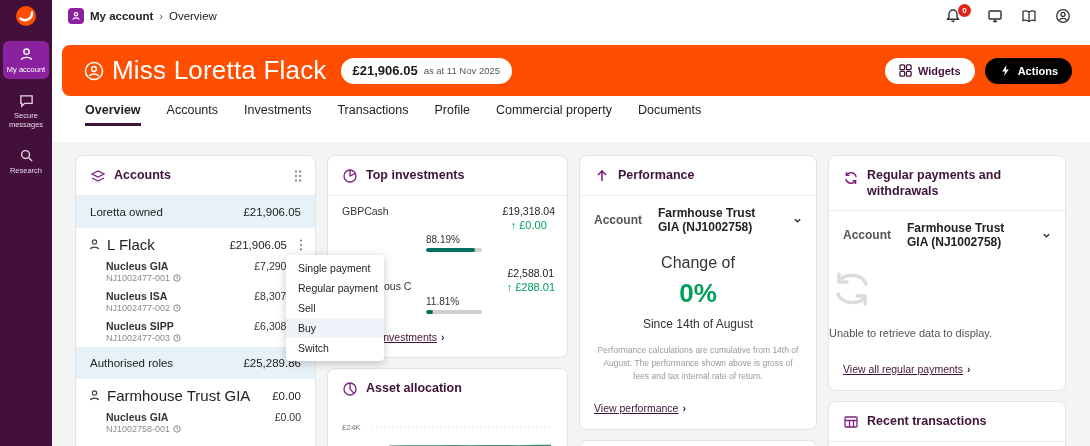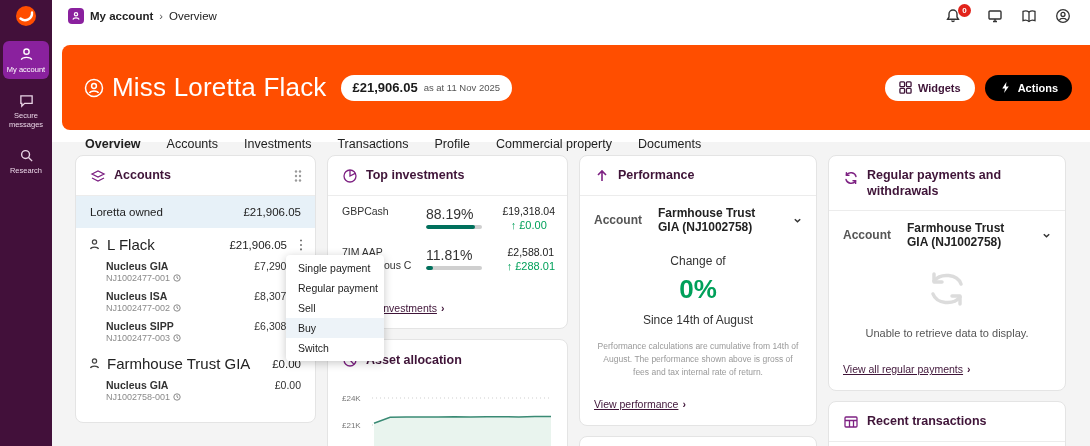--- a/index.html
+++ b/index.html
@@ -23,21 +23,21 @@
   .crumb-icon { width:16px; height:16px; border-radius:4px; background:#8A219E; display:flex; align-items:center; justify-content:center; }
   .crumb-icon svg { width:10px; height:10px; }
   .crumb-root { font-weight:bold; cursor:pointer; }
   .crumb-sep { color:#555; font-size:11px; }
   .top-icons { display:flex; align-items:center; gap:16px; }
   .tool-btn { position:relative; width:18px; height:18px; display:flex; align-items:center; justify-content:center; cursor:pointer; color:#333; }
   .tool-btn svg { width:16px; height:16px; }
   .badge { position:absolute; top:-3px; right:-9px; min-width:13px; height:13px; border-radius:7px; background:#E2231A; color:#fff; font-size:8px; font-weight:bold; display:flex; align-items:center; justify-content:center; padding:0 3px; }
 
   
-  .banner { margin:13px 0 0 10px; height:85px; background:#FF4E00; border-radius:8px 0 0 8px; display:flex; align-items:center; padding:0 18px 0 22px; }
+  .banner { margin:13px 0 0 10px; height:51px; background:#FF4E00; border-radius:8px 0 0 8px; display:flex; align-items:center; padding:0 18px 0 22px; }
   .avatar-ic { width:20px; height:20px; margin-right:8px; }
   .client-name { color:#fff; font-size:26px; font-weight:500; letter-spacing:.2px; margin-right:14px; white-space:nowrap; }
   .balance-pill { background:#fff; border-radius:14px; height:26px; display:flex; align-items:center; gap:6px; padding:0 12px; }
   .balance-val { font-size:13px; font-weight:bold; color:#1A1A1A; }
   .balance-asat { font-size:9.5px; color:#555; }
   .banner-actions { margin-left:auto; display:flex; gap:10px; }
   .pill-btn { height:26px; border-radius:13px; display:flex; align-items:center; gap:6px; padding:0 14px; font-size:11px; font-weight:bold; cursor:pointer; border:none; }
   .pill-btn.light { background:#fff; color:#3F1438; }
   .pill-btn.dark { background:#000000; color:#fff; }
   .pill-btn svg { width:13px; height:13px; }
@@ -73,21 +73,21 @@
 
   
   .ctx-menu { position:absolute; left:234px; top:255px; width:98px; background:#fff; border-radius:4px; box-shadow:0 2px 10px rgba(0,0,0,.22); padding:3px 0; z-index:50; }
   .ctx-item { font-size:10.5px; color:#222; padding:4px 12px; cursor:pointer; white-space:nowrap; }
   .ctx-item.hover { background:#EDF3F8; }
 
   
   .inv-row { display:flex; gap:8px; padding:9px 12px 6px 14px; align-items:flex-start; cursor:pointer; }
   .inv-name { width:76px; font-size:10.5px; color:#333; line-height:1.25; }
   .inv-mid { flex:1; padding-top:1px; }
-  .inv-pct { font-size:14px; color:#333; margin-bottom:3px; }
+  .inv-pct { font-size:10px; color:#333; margin-bottom:3px;margin-top:28px; }
   .bar-track { width:56px; height:4px; border-radius:2px; background:#CFCFCF; overflow:hidden; }
   .bar-fill { height:4px; border-radius:2px; background:#00705C; }
   .inv-right { text-align:center; }
   .inv-val { font-size:10.5px; color:#222; }
   .inv-chg { font-size:11px; color:#00A05A; margin-top:2px; }
   .card-link-row { padding:7px 12px 12px 14px; }
   .card-link { font-size:10.5px; color:#3F1438; text-decoration:underline; cursor:pointer; }
   .link-arrow { text-decoration:none; display:inline-block; margin-left:4px; font-weight:bold; }
 
   
@@ -95,28 +95,28 @@
   .ylab { font-size:8px; fill:#777; }
   .grid { stroke:#CFCFCF; stroke-width:1; stroke-dasharray:1 3; }
 
   
   .acct-row { display:flex; align-items:center; gap:16px; padding:10px 14px 6px; font-size:12px; cursor:pointer;font-weight:bold; }
   .acct-label { color:#555; }
   .acct-val { color:#222; }
   .chev { color:#333; display:flex; }
   .chev svg { width:9px; height:9px; }
   .perf-center { text-align:center; }
-  .change-label { font-size:12px; color:#333; margin-top:14px; }
+  .change-label { font-size:16px; color:#333; margin-top:14px; }
   .change-val { font-size:26px; font-weight:bold; color:#00A05A; margin-top:6px; }
   .since { font-size:12px; color:#333; margin-top:8px; }
   .disclaimer { font-size:8.5px; color:#999; line-height:1.5; text-align:center; padding:0 16px; margin-top:13px; }
   .view-row { padding:16px 14px 13px; }
 
   
-  .empty-box { text-align:center; padding-top:14px; }
+  .empty-box { text-align:left; padding-top:14px; }
   .empty-msg { font-size:11px; color:#555; margin-top:14px; }
 </style>
 </head>
 <body>
 
 <nav class="sidebar">
   <div class="side-logo">
     <svg width="22" height="22" viewBox="0 0 22 22">
         <circle cx="11" cy="11" r="10" fill="#FF4E00"></circle>
         <path d="M5.5 13.5 A 7 7 0 0 0 17 7.5" stroke="#fff" stroke-width="2.4" fill="none" stroke-linecap="round"></path>
@@ -302,20 +302,24 @@
                 <span>NJ1002477-003</span>
                 <svg viewBox="0 0 8 8" fill="none" stroke="#8A8A8A" stroke-width="1">
                   <circle cx="4" cy="4" r="3.2"></circle>
                   <path d="M4 2.2V4l1.3.9"></path>
                 </svg>
               </div>
           </div>
           <span class="sub-val">£6,308.76</span>
         </div>
 
+        <div class="sum-row">
+          <span>Authorised roles</span>
+          <span>£25,289.86</span>
+        </div>
 
         <div class="owner-row" style="padding-right:14px;">
           <svg viewBox="0 0 16 16" fill="none" stroke="currentColor" stroke-width="1.5">
               <circle cx="8" cy="5" r="2.6"></circle>
               <path d="M3 13.5c1.2-3.2 8.8-3.2 10 0"></path>
             </svg>
           <span class="owner-name">Farmhouse Trust GIA</span>
           <span class="owner-val">£0.00</span>
         </div>
         <div class="sub-row">

